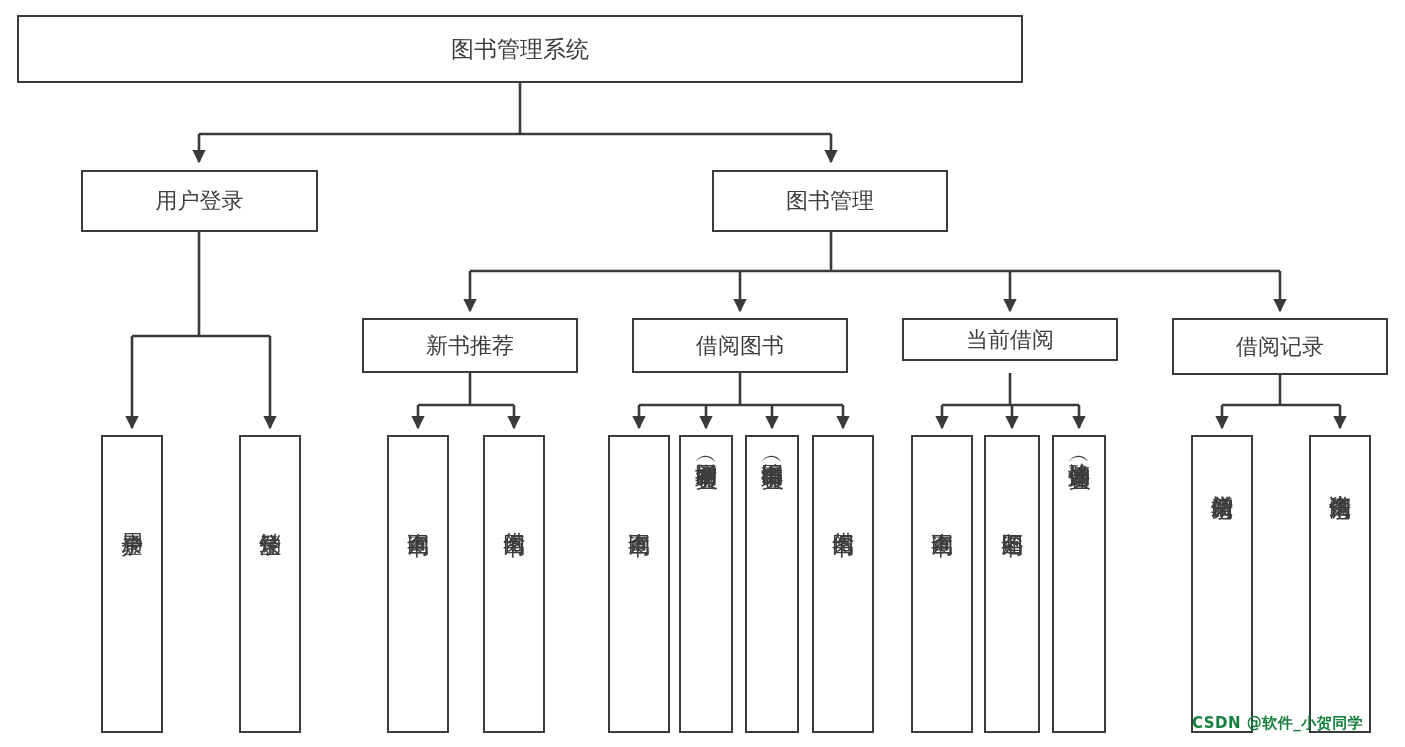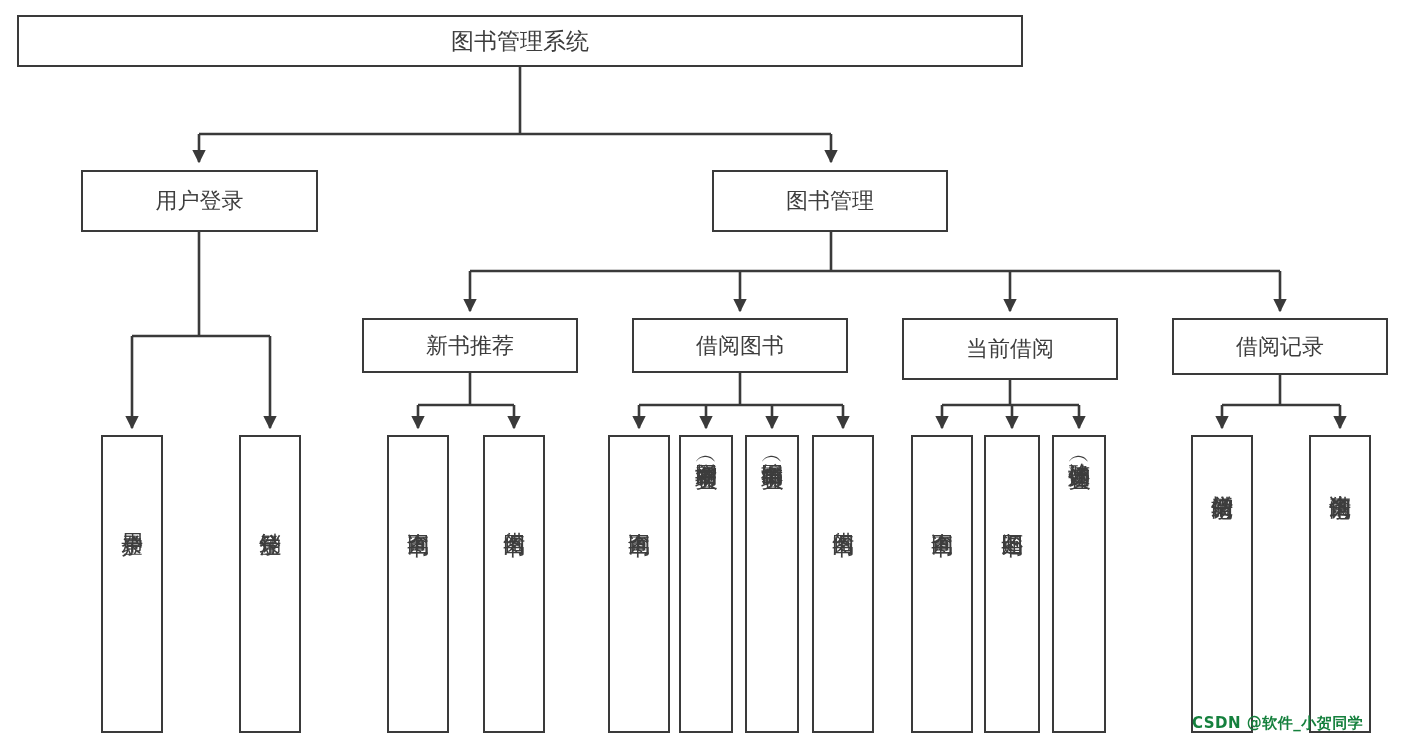--- a/index.html
+++ b/index.html
@@ -115,28 +115,28 @@
       <path d="M 1012 405 L 1012 428" marker-end="url(#arrow)"></path>
       <path d="M 1079 405 L 1079 428" marker-end="url(#arrow)"></path>
 
       <path d="M 1280 373 L 1280 405"></path>
       <path d="M 1222 405 L 1340 405"></path>
       <path d="M 1222 405 L 1222 428" marker-end="url(#arrow)"></path>
       <path d="M 1340 405 L 1340 428" marker-end="url(#arrow)"></path>
     </g>
   </svg>
 
-  <div class="node root" style="left: 17px; top: 15px; width: 1006px; height: 52px;">图书管理系统</div>
+  <div class="node root" style="left: 17px; top: 15px; width: 1006px; height: 68px;">图书管理系统</div>
 
   <div class="node lvl2" style="left: 81px; top: 170px; width: 237px; height: 62px;">用户登录</div>
   <div class="node lvl2" style="left: 712px; top: 170px; width: 236px; height: 62px;">图书管理</div>
 
   <div class="node lvl3" style="left: 362px; top: 318px; width: 216px; height: 55px;">新书推荐</div>
   <div class="node lvl3" style="left: 632px; top: 318px; width: 216px; height: 55px;">借阅图书</div>
-  <div class="node lvl3" style="left: 902px; top: 318px; width: 216px; height: 62px;">当前借阅</div>
+  <div class="node lvl3" style="left: 902px; top: 318px; width: 216px; height: 43px;">当前借阅</div>
   <div class="node lvl3" style="left: 1172px; top: 318px; width: 216px; height: 57px;">借阅记录</div>
 
   <div class="node leaf" style="left: 101px; top: 435px; width: 62px; height: 298px; padding-top: 78px;">
     <span class="vlabel">用户登录</span>
   </div>
   <div class="node leaf" style="left: 239px; top: 435px; width: 62px; height: 298px; padding-top: 78px;">
     <span class="vlabel">注销登录</span>
   </div>
   <div class="node leaf" style="left: 387px; top: 435px; width: 62px; height: 298px; padding-top: 78px;">
     <span class="vlabel">查询图书</span>

